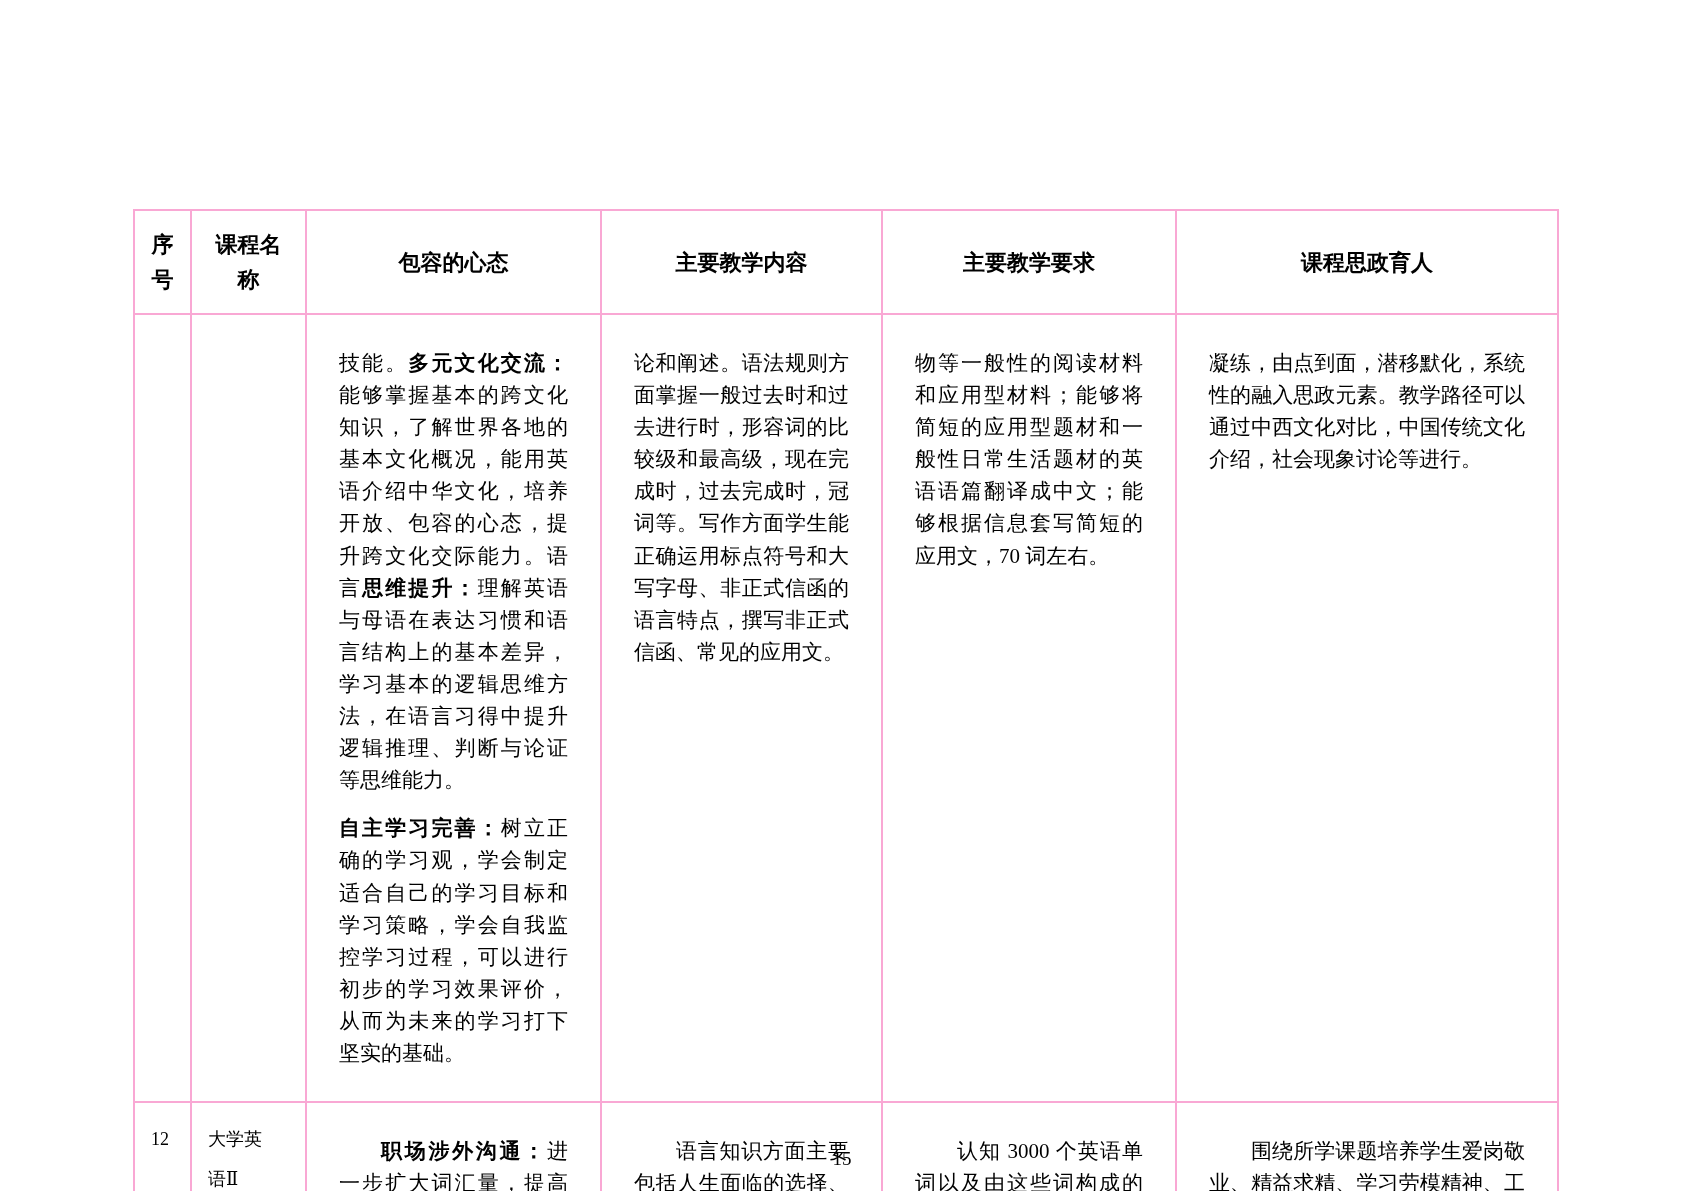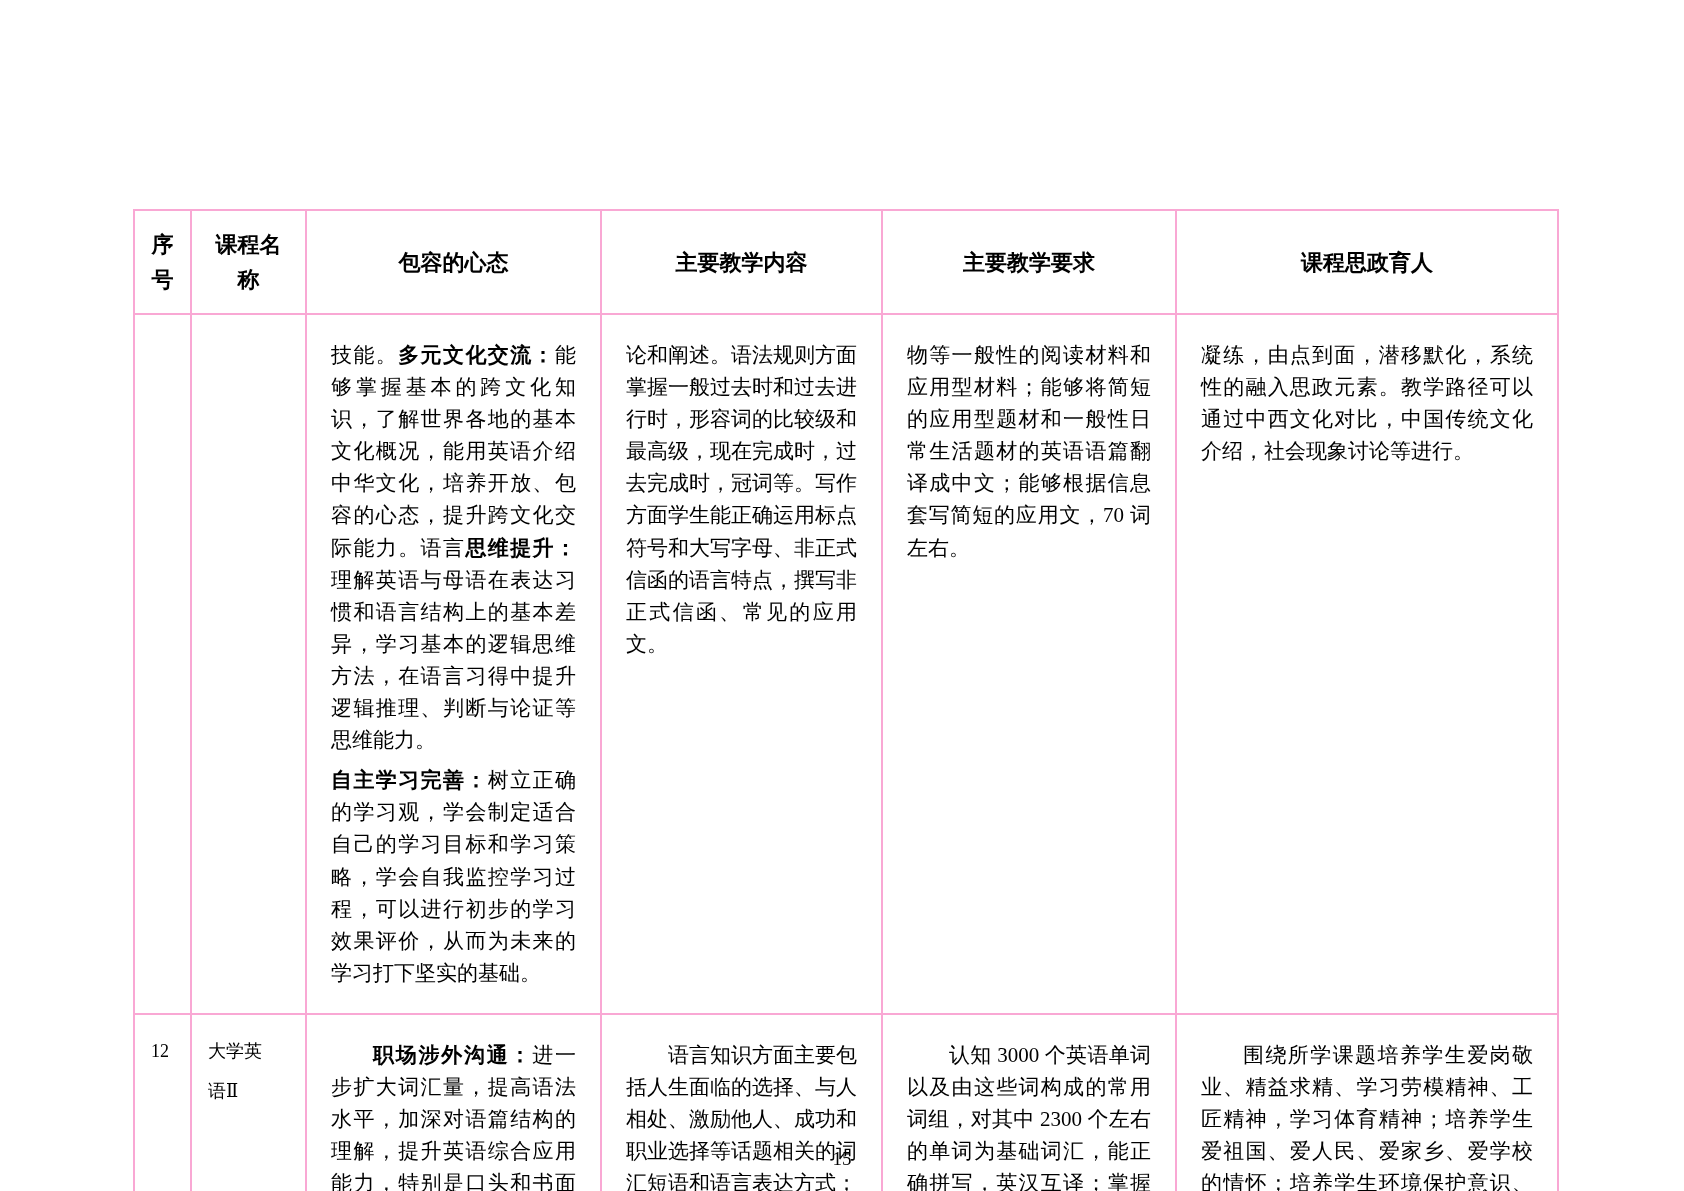--- a/index.html
+++ b/index.html
@@ -42,21 +42,21 @@
     line-height: 32.1px;
     padding: 2px 9px 0 10px;
   }
   td.cell-seq, td.cell-name {
     text-align: left;
     vertical-align: middle;
     font-size: 18px;
     line-height: 40px;
   }
   td.cell p {
-    margin: 8px;
+    margin: 16px;
     text-align: justify;
     text-justify: inter-character;
   }
   td.cell p.indent {
     text-indent: 2em;
     border-radius: 17px;
   }
   .b { font-weight: bold; }
   .name-line { display: block; }
   .row1-height { height: 510px; }

